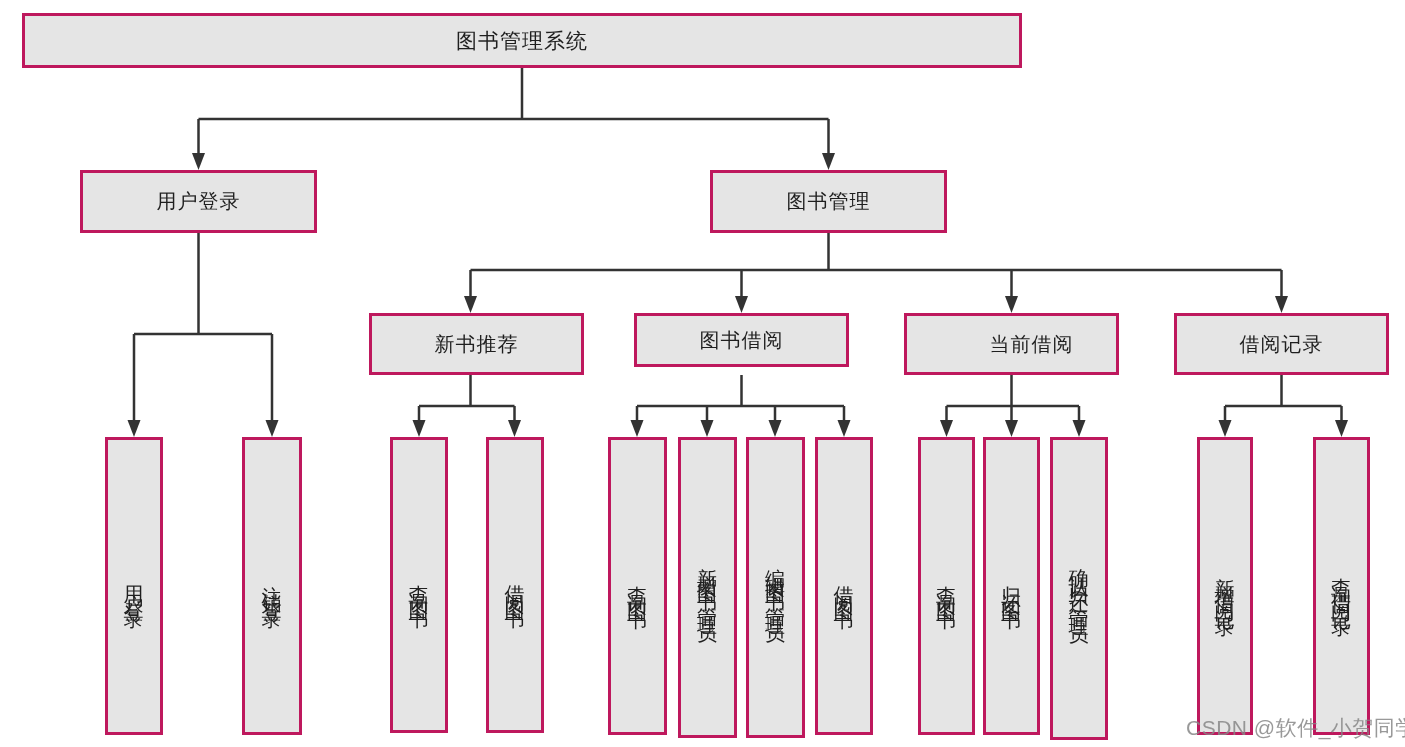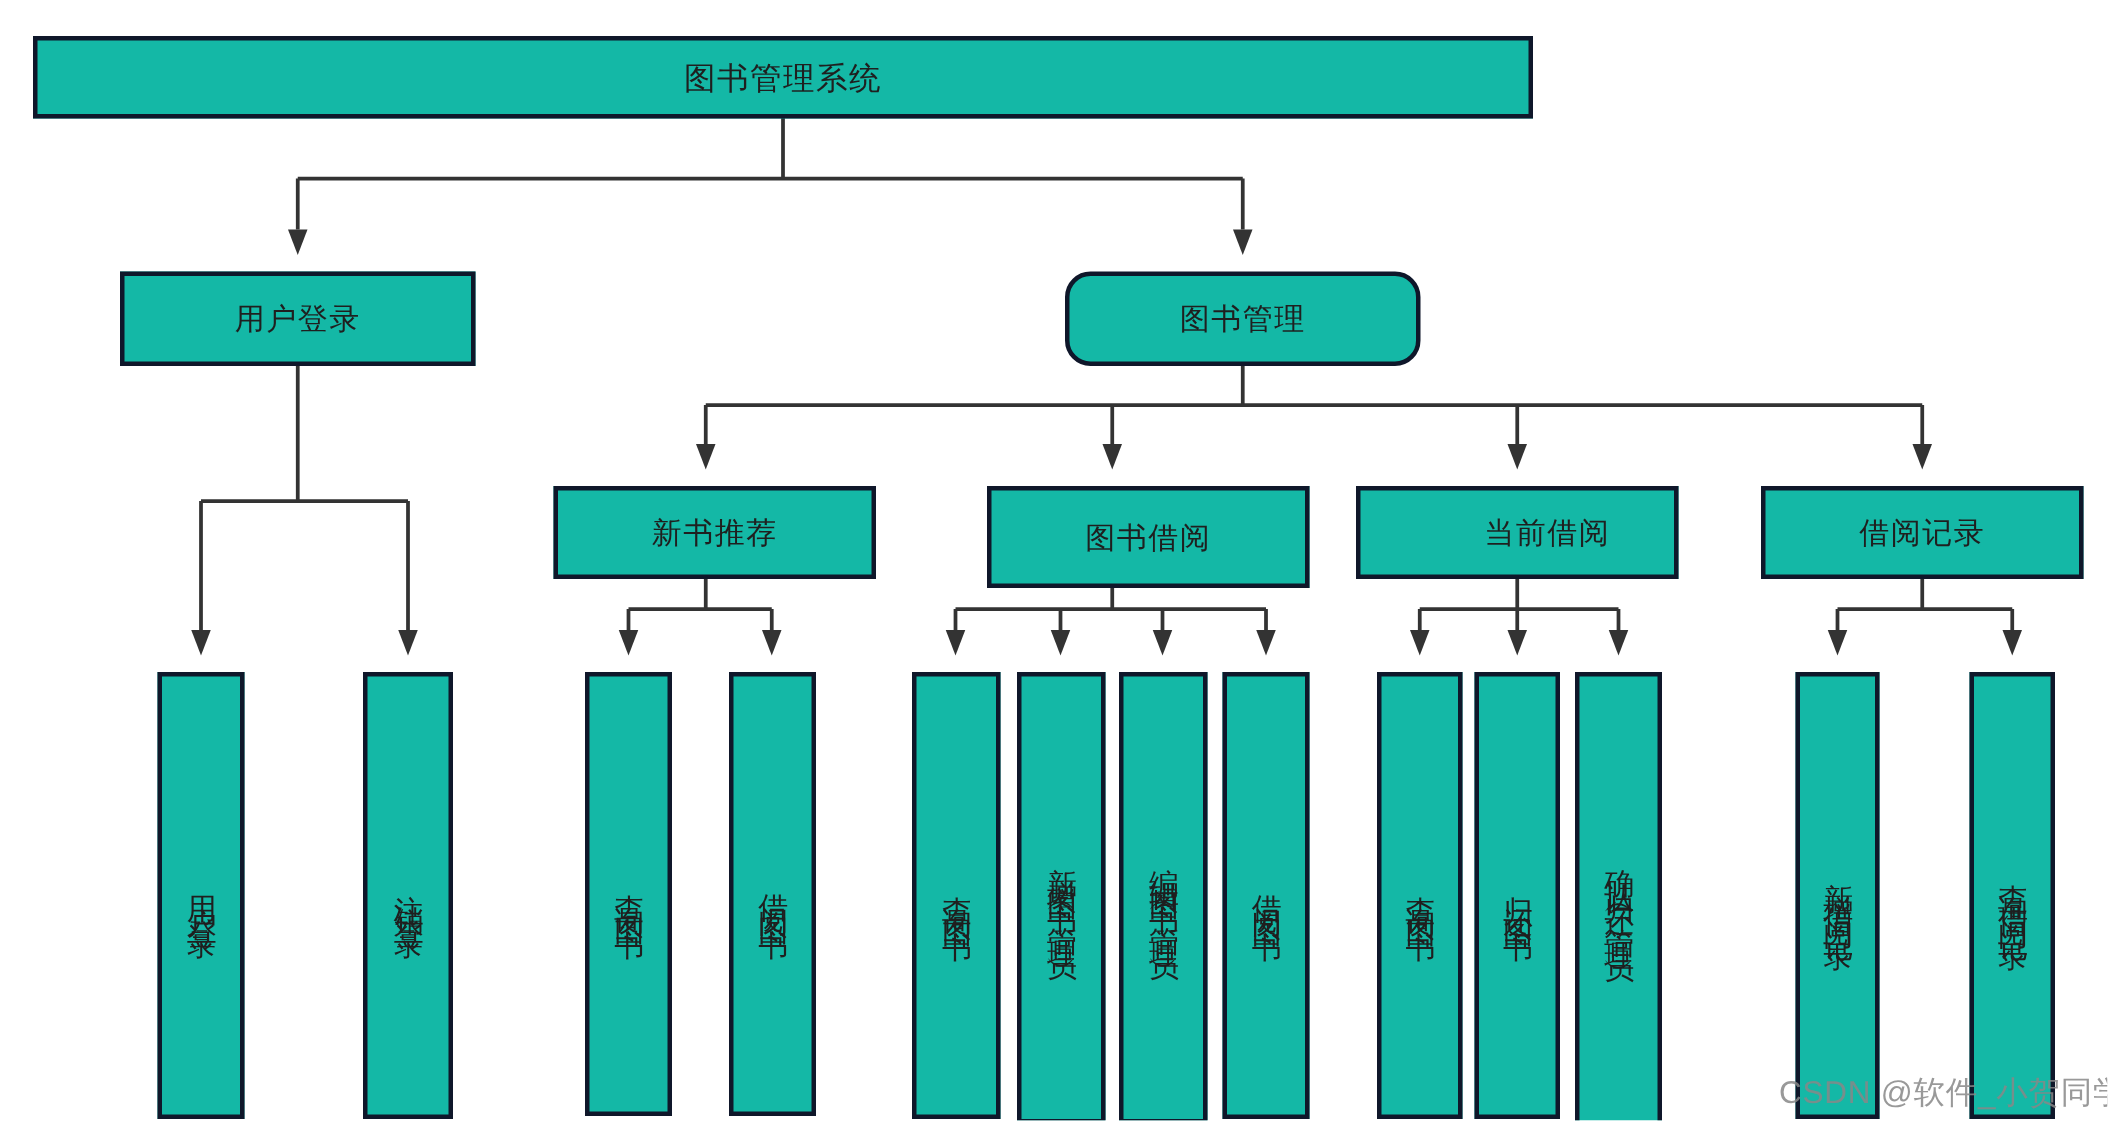--- a/index.html
+++ b/index.html
@@ -19,46 +19,45 @@
     position: absolute;
     left: 0;
     top: 0;
     width: 1405px;
     height: 747px;
     z-index: 1;
   }
   .node {
     position: absolute;
     box-sizing: border-box;
-    border: 3px solid #0f172a;
-    background: #14b8a6;
+    border: 3px solid #be185d;
+    background: #e5e5e5;
     display: flex;
     align-items: center;
     justify-content: center;
     color: #1f1f1f;
     font-size: 20px;
     z-index: 2;
     letter-spacing: 1px;
-    margin-top: 11px;
   }
   .node.root { font-size: 21px; }
   .vbox span {
     writing-mode: vertical-rl;
     text-orientation: mixed;
     letter-spacing: 8px;
     font-size: 20px;
     line-height: 1;
     white-space: nowrap;
   }
   
   .b-root        { left: 22px;   top: 13px;  width: 1000px; height: 55px; }
   .b-userlogin   { left: 80px;   top: 170px; width: 237px;  height: 63px; }
-  .b-bookmgmt    { left: 710px;  top: 170px; width: 237px;  height: 63px; border-radius: 17px; }
+  .b-bookmgmt    { left: 710px;  top: 170px; width: 237px;  height: 63px; }
   .b-newbook     { left: 369px;  top: 313px; width: 215px;  height: 62px; }
-  .b-borrow      { left: 658px;  top: 313px; width: 215px;  height: 68px; }
+  .b-borrow      { left: 634px;  top: 313px; width: 215px;  height: 54px; }
   .b-current     { left: 904px;  top: 313px; width: 215px;  height: 62px; padding-left: 40px; }
   .b-records     { left: 1174px; top: 313px; width: 215px;  height: 62px; }
   .b-v1  { left: 105px;  top: 437px; width: 58px; height: 298px; }
   .b-v2  { left: 242px;  top: 437px; width: 60px; height: 298px; }
   .b-v3  { left: 390px;  top: 437px; width: 58px; height: 296px; }
   .b-v4  { left: 486px;  top: 437px; width: 58px; height: 296px; }
   .b-v5  { left: 608px;  top: 437px; width: 59px; height: 298px; }
   .b-v6  { left: 678px;  top: 437px; width: 59px; height: 301px; }
   .b-v7  { left: 746px;  top: 437px; width: 59px; height: 301px; }
   .b-v8  { left: 815px;  top: 437px; width: 58px; height: 298px; }

